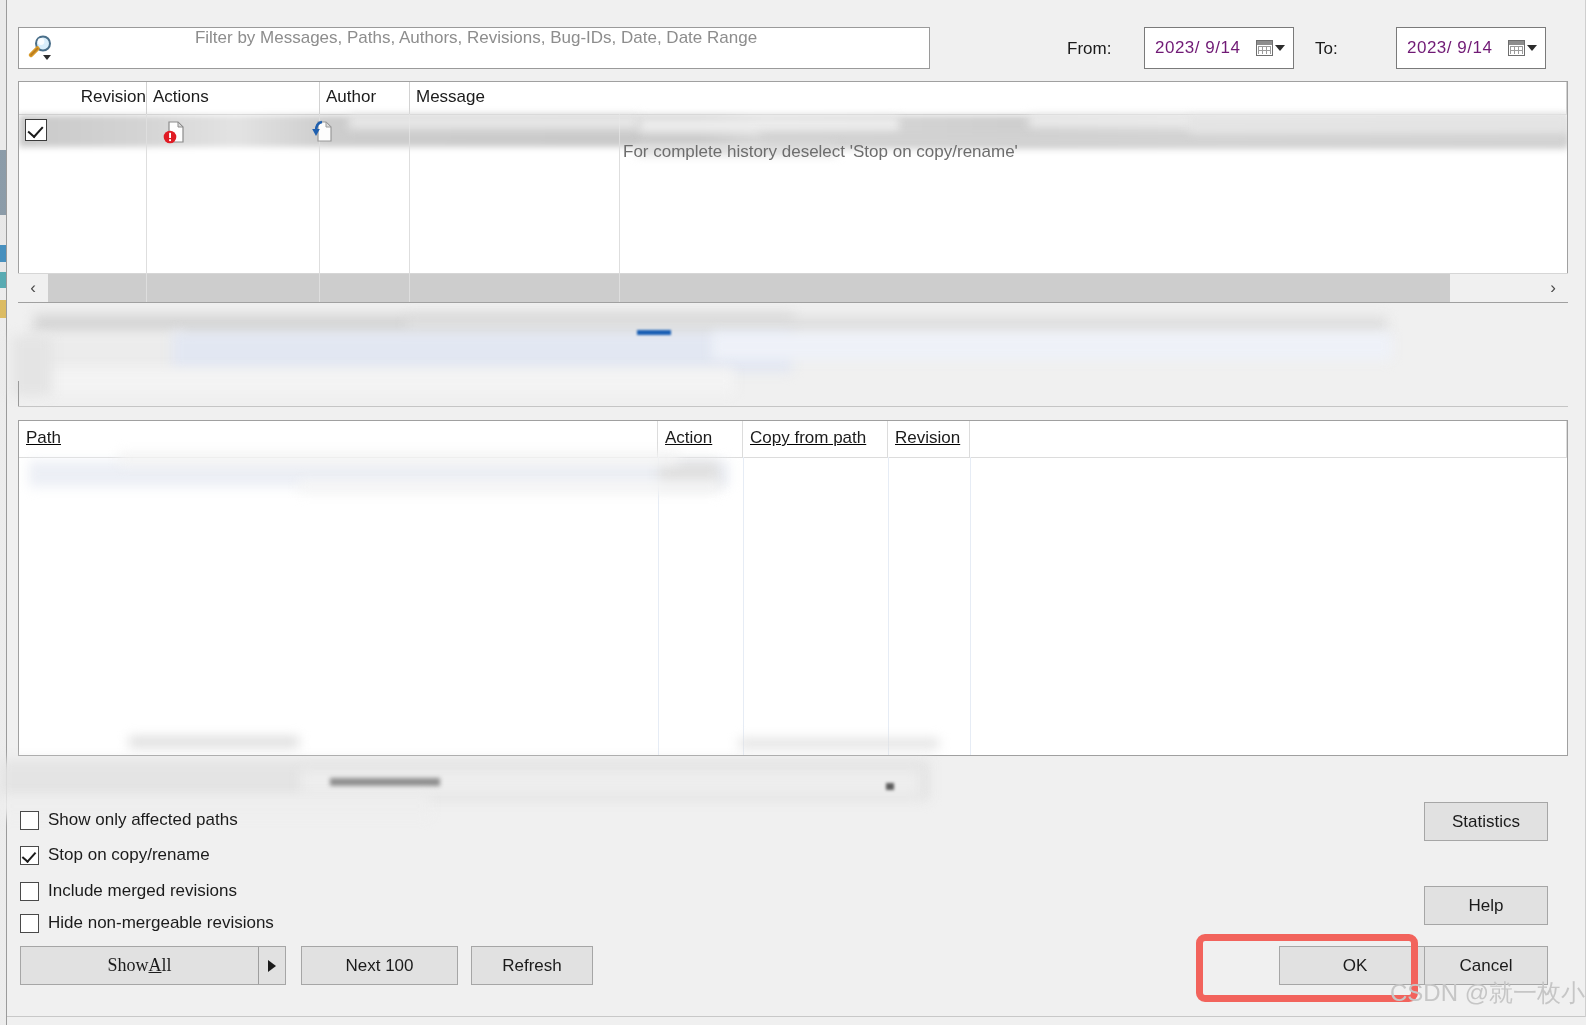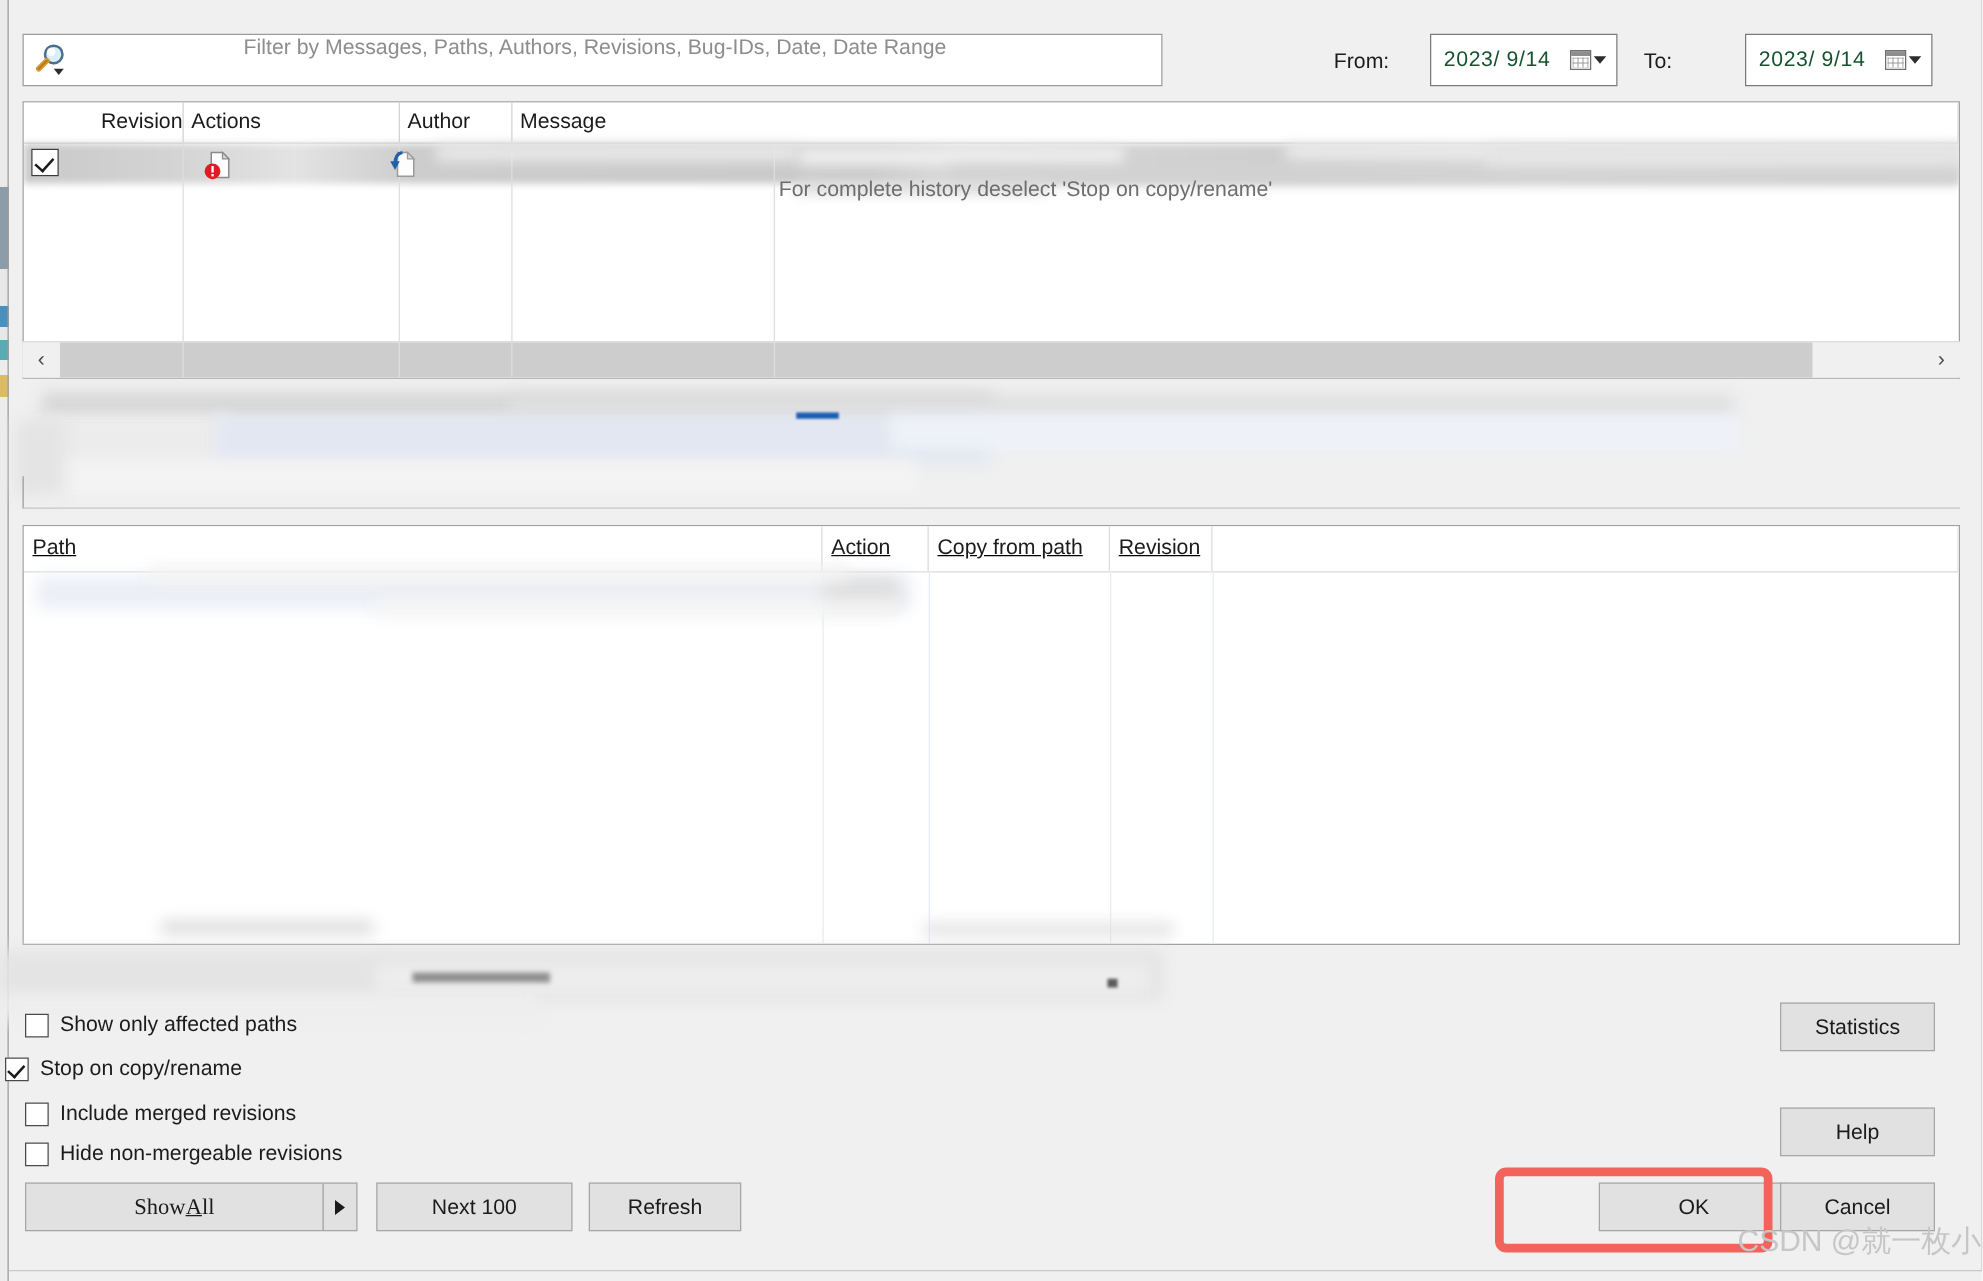--- a/index.html
+++ b/index.html
@@ -104,21 +104,21 @@
     box-sizing: border-box;
     display: flex;
     align-items: center;
     padding: 0 8px 0 10px;
     cursor: text;
   }
   #from-date { left: 1144px; top: 27px; width: 150px; }
   #to-date   { left: 1396px; top: 27px; width: 150px; }
   .date-text {
     font-size: 17px;
-    color: #14532d;
+    color: #701a75;
     letter-spacing: .5px;
     flex: 1;
     white-space: nowrap;
   }
   .cal-btn {
     display: flex;
     align-items: center;
     gap: 2px;
     cursor: pointer;
   }
@@ -581,21 +581,21 @@
   <div class="smudge" style="left:0px;   top:760px; width:930px; height:40px; background:#e4e4e4;"></div>
   <div class="smudge" style="left:300px; top:770px; width:620px; height:26px; background:#ededed;"></div>
   <div class="smudge" style="left:330px; top:778px; width:110px; height:8px;  background:#8f8f8f; filter:blur(2px);"></div>
   <div class="smudge" style="left:886px; top:783px; width:8px;   height:7px;  background:#5b5b5b; filter:blur(1.4px);"></div>
   <div class="smudge" style="left:0px;   top:795px; width:430px; height:22px; background:#eeeeee;"></div>
 
   <div class="cbx-row" style="left:20px; top:810px;">
     <span class="cbx"></span>
     <span class="cbx-label">Show only affected paths</span>
   </div>
-  <div class="cbx-row" style="left:4px; top:845px;">
+  <div class="cbx-row" style="left:20px; top:845px;">
     <span class="cbx checked"></span>
     <span class="cbx-label">Stop on copy/rename</span>
   </div>
   <div class="cbx-row" style="left:20px; top:881px;">
     <span class="cbx"></span>
     <span class="cbx-label">Include merged revisions</span>
   </div>
   <div class="cbx-row" style="left:20px; top:913px;">
     <span class="cbx"></span>
     <span class="cbx-label">Hide non-mergeable revisions</span>

